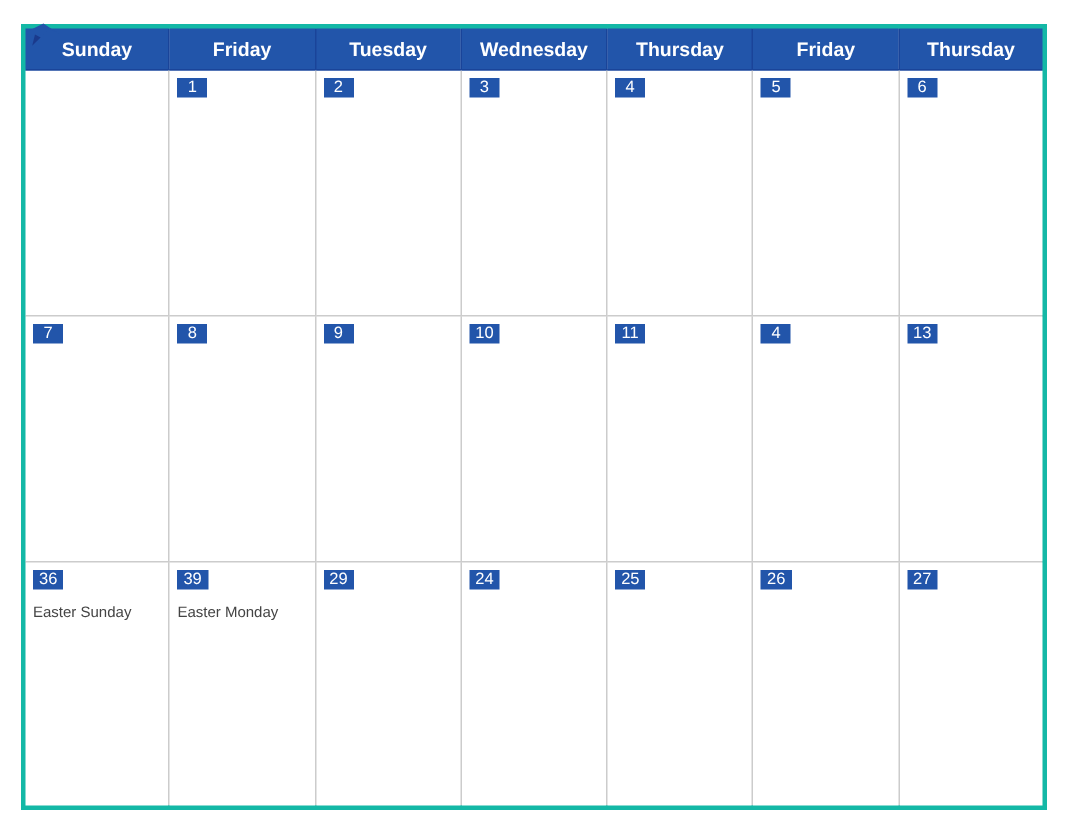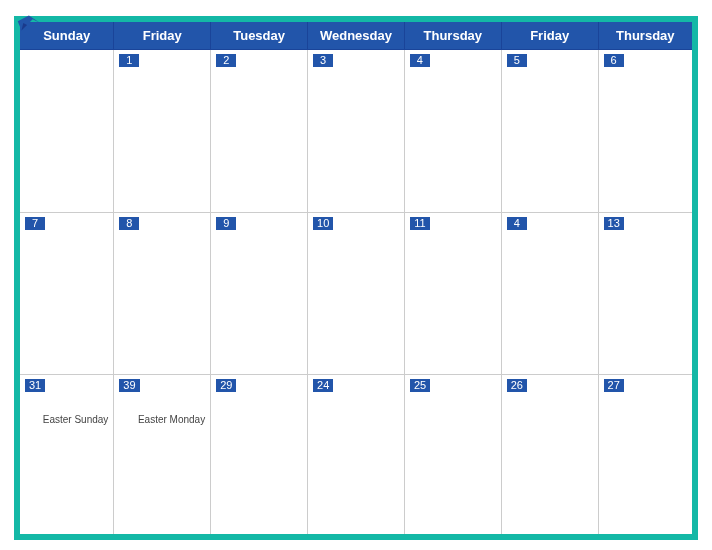--- a/index.html
+++ b/index.html
@@ -53,21 +53,21 @@
       color: #333;
     }
     .title {
       font-size: 32px;
       color: #2255aa;
       font-weight: normal;
       text-align: center;
     }
     .calendar {
       flex: 1;
-      border: 6px solid #14b8a6;
+      border: 3px solid #14b8a6;
       border-collapse: collapse;
       width: 100%;
       table-layout: fixed;
       padding-left: 36px;
     }
     .calendar thead tr th {
       background: #2255aa;
       color: #fff;
       font-size: 13px;
       font-weight: bold;
@@ -79,23 +79,22 @@
       border: 1px solid #ccc;
       vertical-align: top;
       padding: 3px 5px;
       height: 76px;
       font-size: 12px;
       color: #333;
     }
     .holiday-label {
       font-size: 10px;
       color: #444;
-      margin-top: 20px;
+      margin-top: 8px;
       display: block;
-      text-align: right;
     }
     
     .date-num {
       display: inline-block;
       background: #2255aa;
       color: #fff;
       font-size: 11px;
       padding: 0px 4px 1px 4px;
       margin-bottom: 2px;
       min-width: 20px;
@@ -151,21 +150,21 @@
         <tr>
           <td><span class="date-num">7</span></td>
           <td><span class="date-num">8</span></td>
           <td><span class="date-num">9</span></td>
           <td><span class="date-num">10</span></td>
           <td><span class="date-num">11</span></td>
           <td><span class="date-num">4</span></td>
           <td><span class="date-num">13</span></td>
         </tr>
         <tr>
-          <td><span class="date-num">31</span><span class="holiday-label">Easter Sunday</span></td>
+          <td><span class="date-num">36</span><span class="holiday-label">Easter Sunday</span></td>
           <td><span class="date-num">39</span><span class="holiday-label">Easter Monday</span></td>
           <td><span class="date-num">29</span></td>
           <td><span class="date-num">24</span></td>
           <td><span class="date-num">25</span></td>
           <td><span class="date-num">26</span></td>
           <td><span class="date-num">27</span></td>
         </tr>
       </tbody>
   </table>
 </div>

